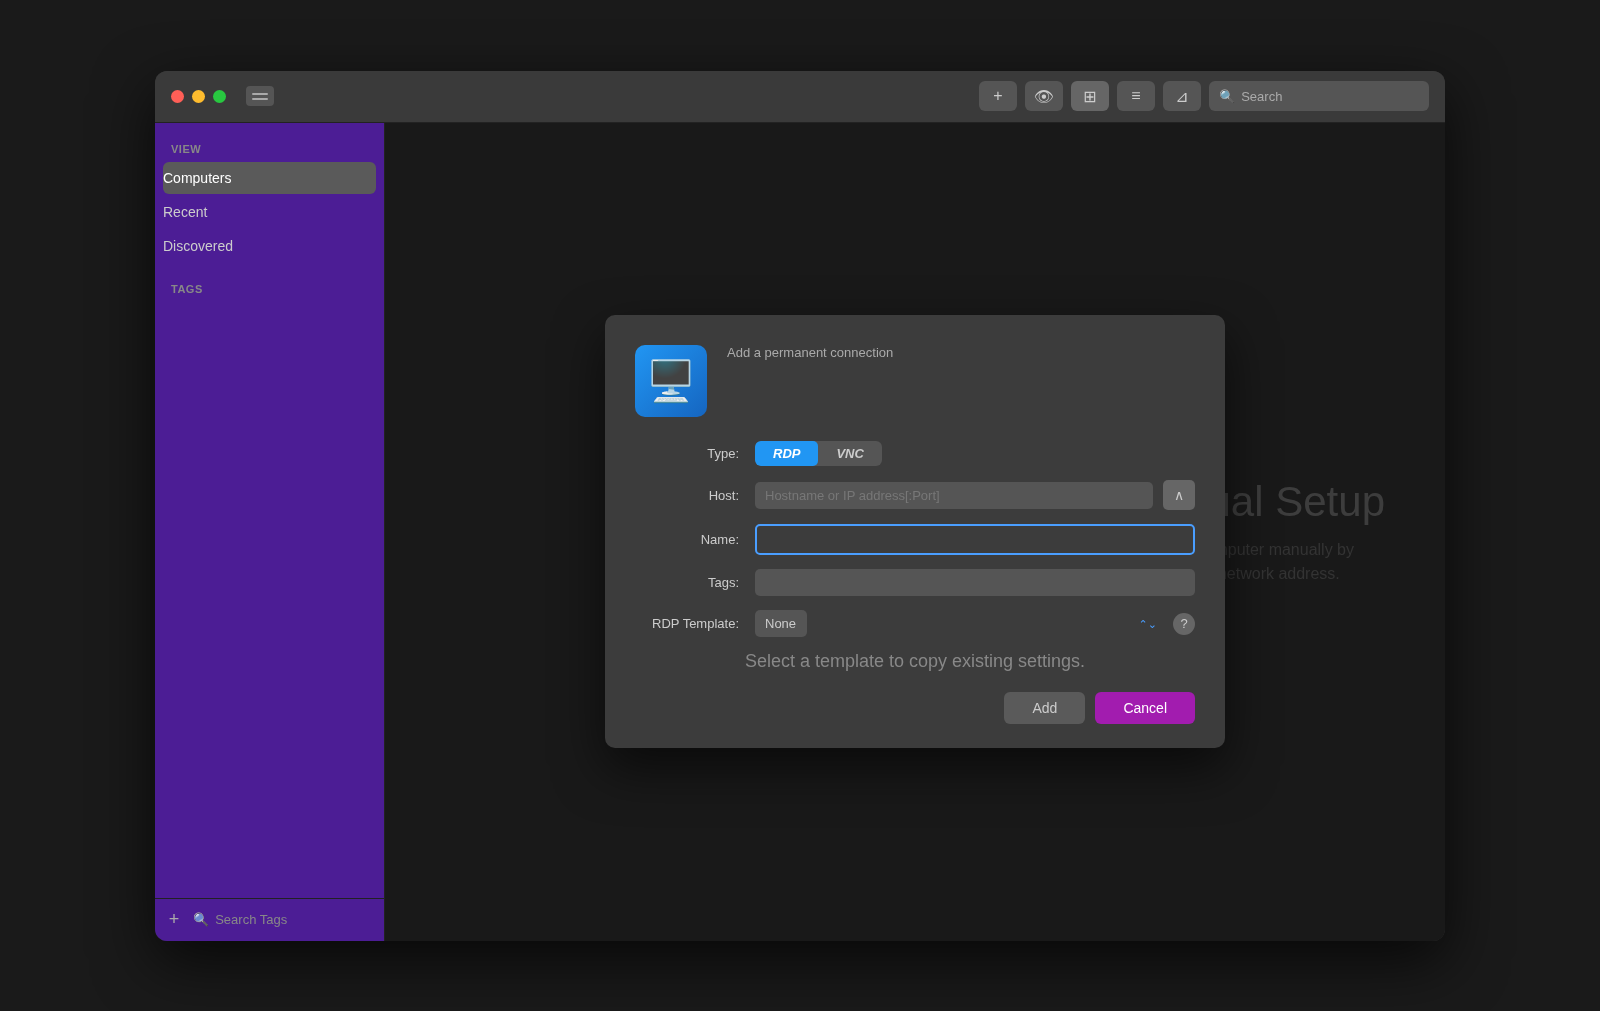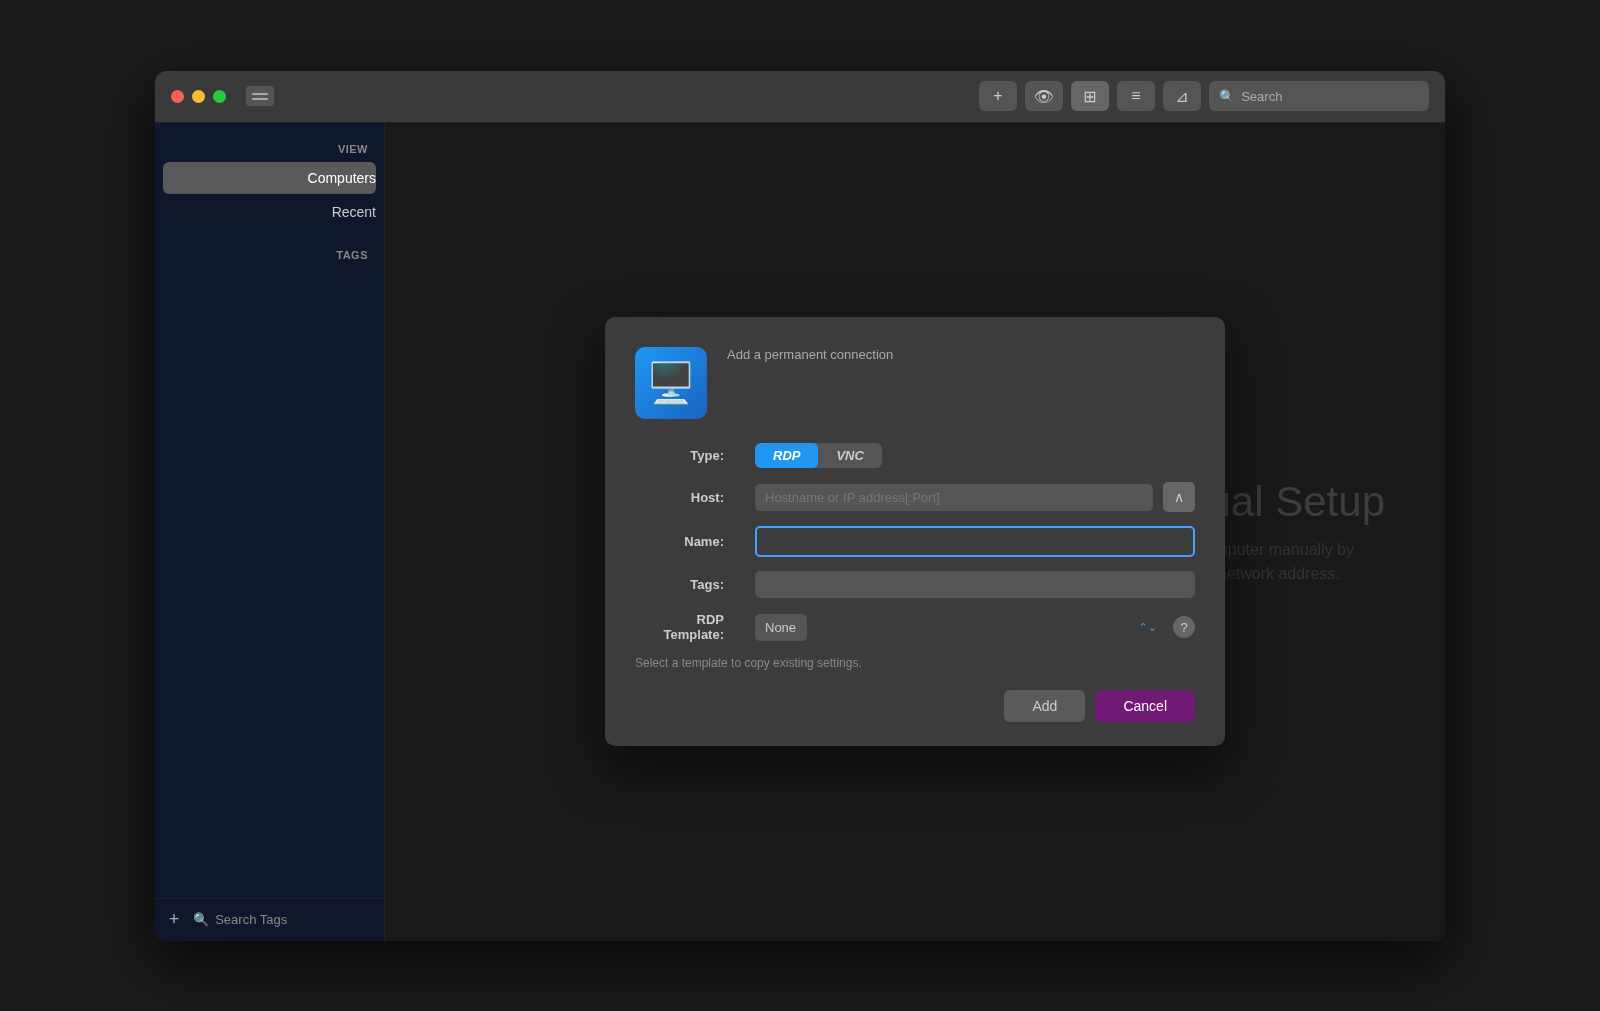--- a/index.html
+++ b/index.html
@@ -100,26 +100,25 @@
     }
     
     .main-content {
       display: flex;
       flex: 1;
       overflow: hidden;
     }
     
     .sidebar {
       width: 230px;
-      background: #0f172a;
+      background: #4c1d95;
       display: flex;
       flex-direction: column;
       border-right: 1px solid #222;
       flex-shrink: 0;
-      text-align: right;
     }
     .sidebar-section-label {
       color: #888;
       font-size: 11px;
       font-weight: 600;
       padding: 20px 16px 6px 16px;
       text-transform: uppercase;
       letter-spacing: 0.5px;
     }
     .sidebar-item {
@@ -244,23 +243,22 @@
     .form-row {
       display: flex;
       align-items: center;
       margin-bottom: 14px;
     }
     .form-label {
       width: 120px;
       text-align: right;
       color: #ccc;
       font-size: 13px;
-      padding-right: 31px;
+      padding-right: 16px;
       flex-shrink: 0;
-      font-weight: bold;
     }
     .form-control {
       flex: 1;
     }
     
     .type-buttons {
       display: flex;
       background: #555;
       border-radius: 6px;
       overflow: hidden;
@@ -373,22 +371,23 @@
       color: #ccc;
       font-size: 13px;
       display: flex;
       align-items: center;
       justify-content: center;
       cursor: pointer;
       flex-shrink: 0;
     }
     
     .template-hint {
+      text-align: center;
       color: #888;
-      font-size: 12px;
+      font-size: 18px;
       margin: 6px 0 20px 0;
     }
     
     .modal-buttons {
       display: flex;
       justify-content: flex-end;
       gap: 10px;
     }
     .btn {
       padding: 8px 28px;
@@ -397,21 +396,21 @@
       cursor: pointer;
       border: none;
       font-weight: 500;
     }
     .btn-primary {
       background: #5a5a5a;
       color: #ccc;
       text-align: center;
     }
     .btn-cancel {
-      background: #701a75;
+      background: #a21caf;
       color: #fff;
     }
   </style>
 </head>
 <body>
 
 <div class="window">
 
   <div class="titlebar">
     <div class="traffic-lights">
@@ -436,20 +435,21 @@
       </div>
     </div>
   </div>
 
   <div class="main-content">
 
     <div class="sidebar">
       <div class="sidebar-section-label">VIEW</div>
       <div class="sidebar-item active">Computers</div>
       <div class="sidebar-item">Recent</div>
+      <div class="sidebar-item">Discovered</div>
       <div class="sidebar-section-label">TAGS</div>
       <div class="sidebar-spacer"></div>
       <div class="sidebar-bottom">
         <div class="sidebar-add-btn">+</div>
         <div class="sidebar-search">
           <span>🔍</span>
           <span>Search Tags</span>
         </div>
       </div>
     </div>

